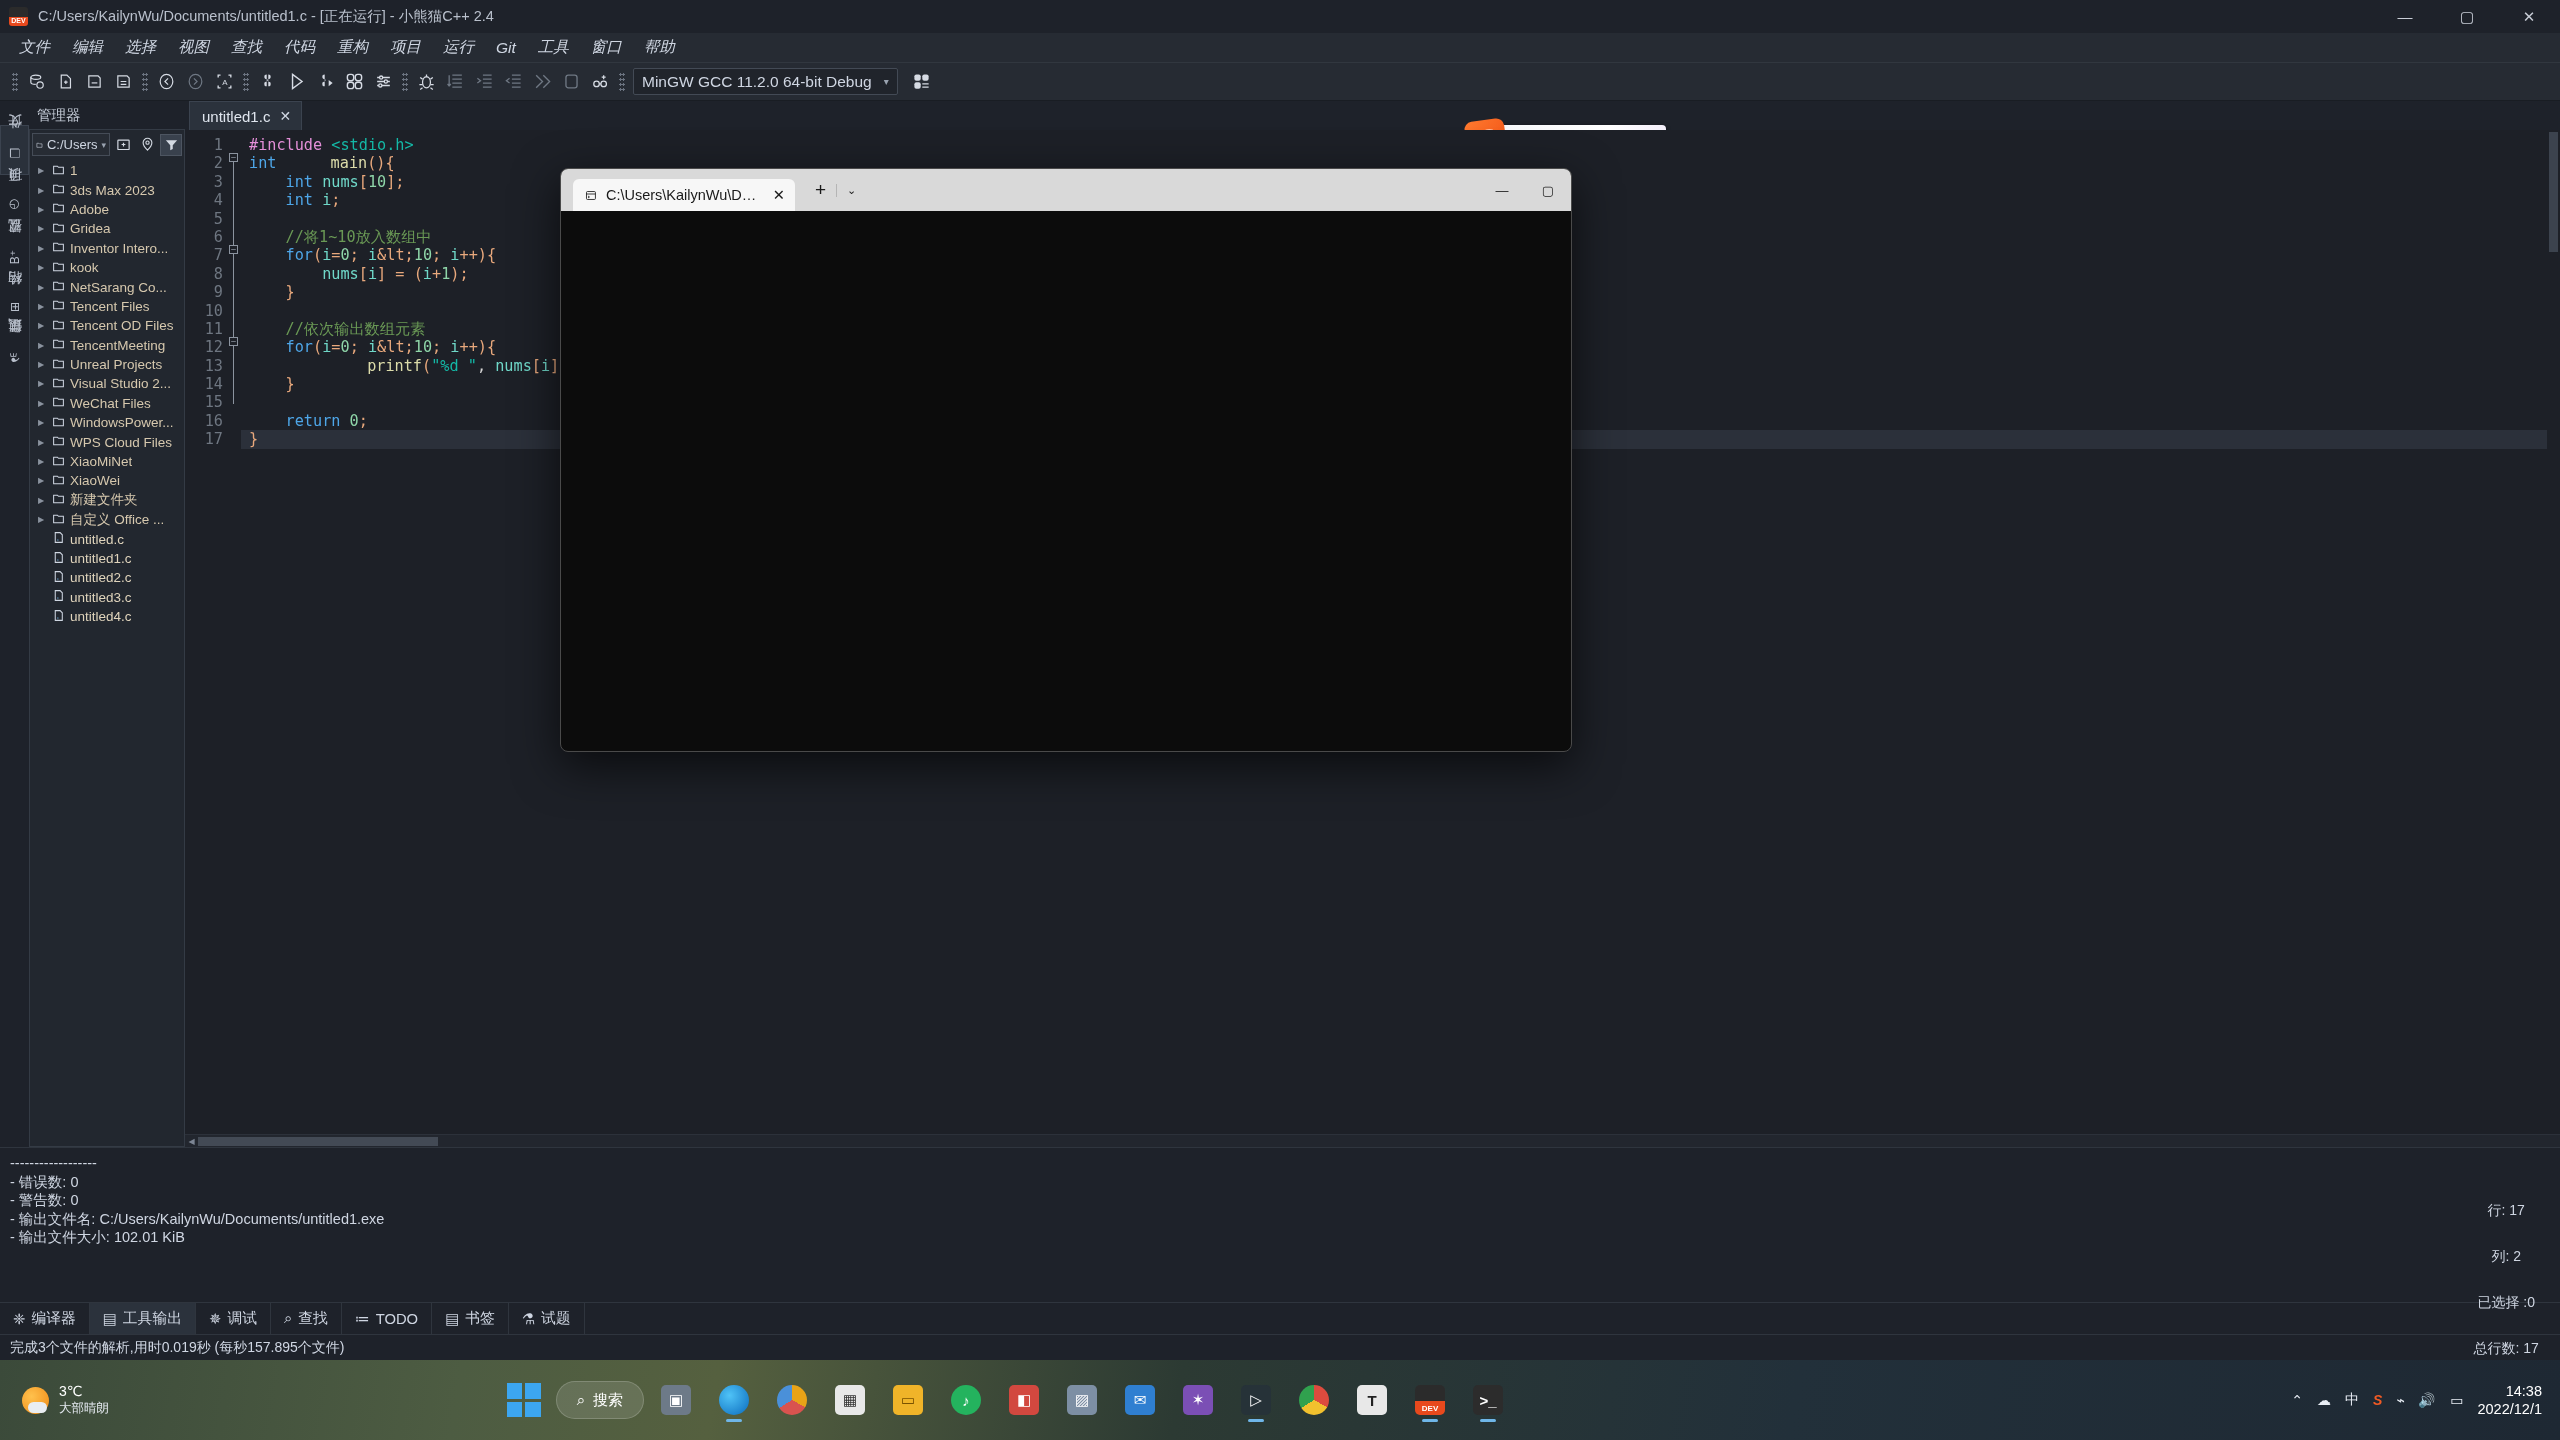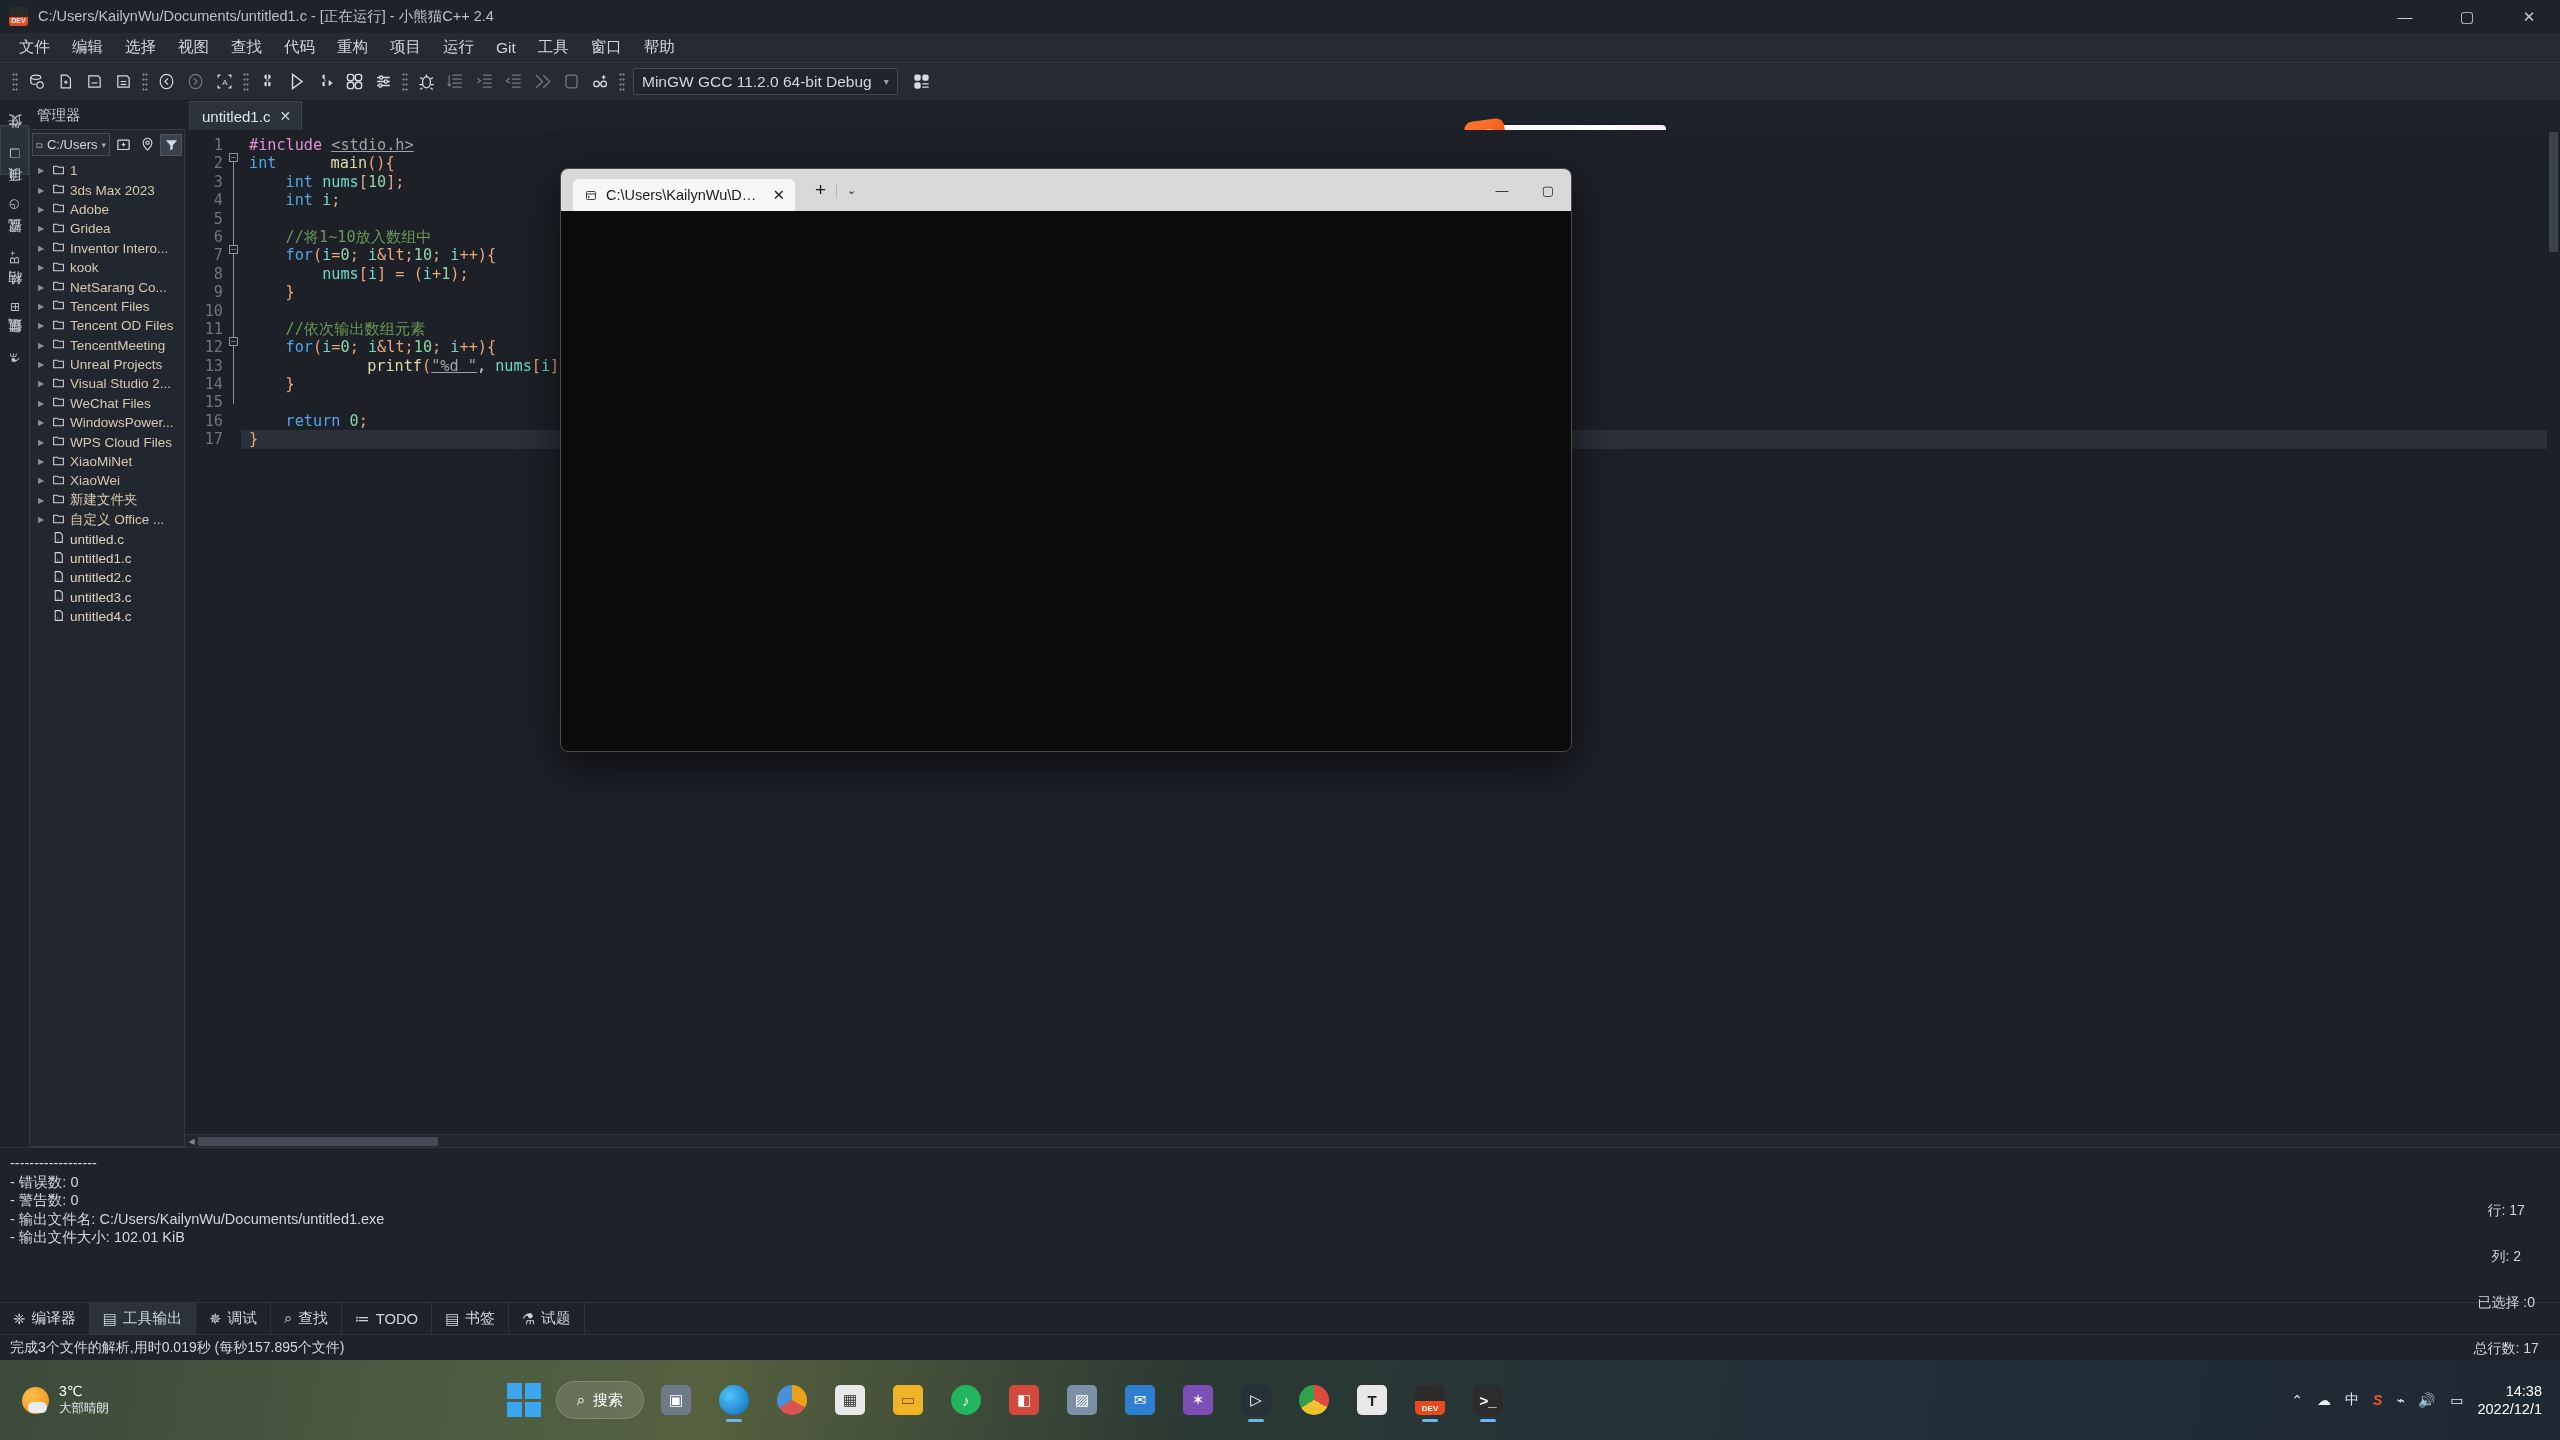--- a/index.html
+++ b/index.html
@@ -37,20 +37,21 @@
   .winbtn {
     width: 62px; height: 33px; display: flex; align-items: center; justify-content: center;
     color: #c8cdd6; font-size: 15px;
   }
 
   
   .menubar {
     height: 30px; background: #262b33; display: flex; align-items: center;
     padding-left: 8px; gap: 0px; flex: none;
     border-bottom: 1px solid #31373f;
+    font-style: italic;
   }
   .menuitem {
     color: #cfd6e2; font-size: 15.5px; padding: 3px 11px; white-space: nowrap;
   }
 
   
   .toolbar {
     height: 38px; background: #262b33; display: flex; align-items: center;
     padding-left: 8px; flex: none; border-bottom: 1px solid #191d23;
     position: relative;
@@ -166,21 +167,21 @@
     display: flex; align-items: center; justify-content: center; font-size: 9px;
     line-height: 7px; left: 2px; background: #1d2027;
   }
   .foldline { position: absolute; left: 6px; width: 1px; background: #8b939f; }
   .code { flex: 1; padding: 6px 0 0 8px; white-space: pre; color: #d4d4d4; overflow: hidden; position: relative; }
   .ln { height: 18.4px; }
   .cur-line { position: absolute; left: 0; right: 0; height: 18.4px; background: #2b303a; }
   .kw  { color: #4ea6e8; }
   .fn  { color: #dcdcaa; margin-left: 45px; }
   .pp  { color: #e48fd8; }
-  .str { color: #a3a3a3; text-decoration: underline; }
+  .str { color: #14b8a6; }
   .num { color: #8fd6a9; }
   .cmt { color: #6a9955; }
   .op  { color: #e8a87c; }
   .var { color: #6fd7c8; }
 
   .hscroll {
     height: 13px; background: #22262e; flex: none; display: flex; align-items: center;
     border-top: 1px solid #2c313a;
   }
   .hs-arrow { width: 13px; text-align: center; color: #7c8593; font-size: 8px; }

